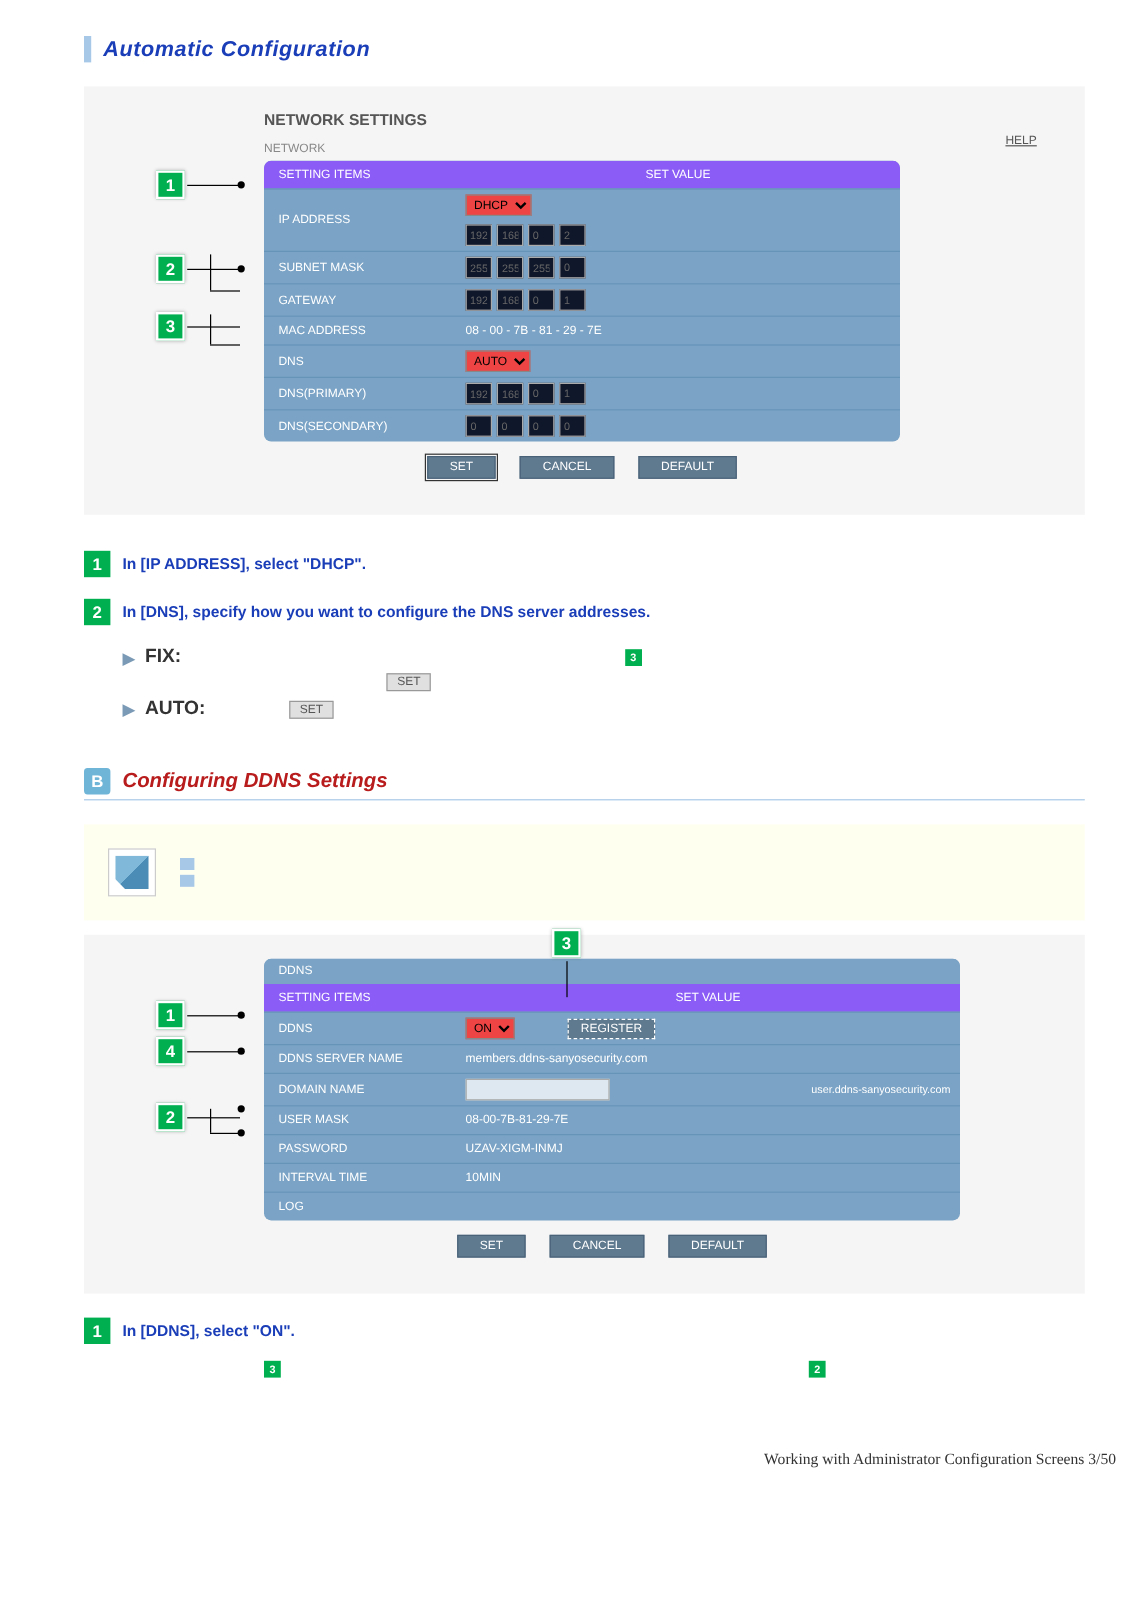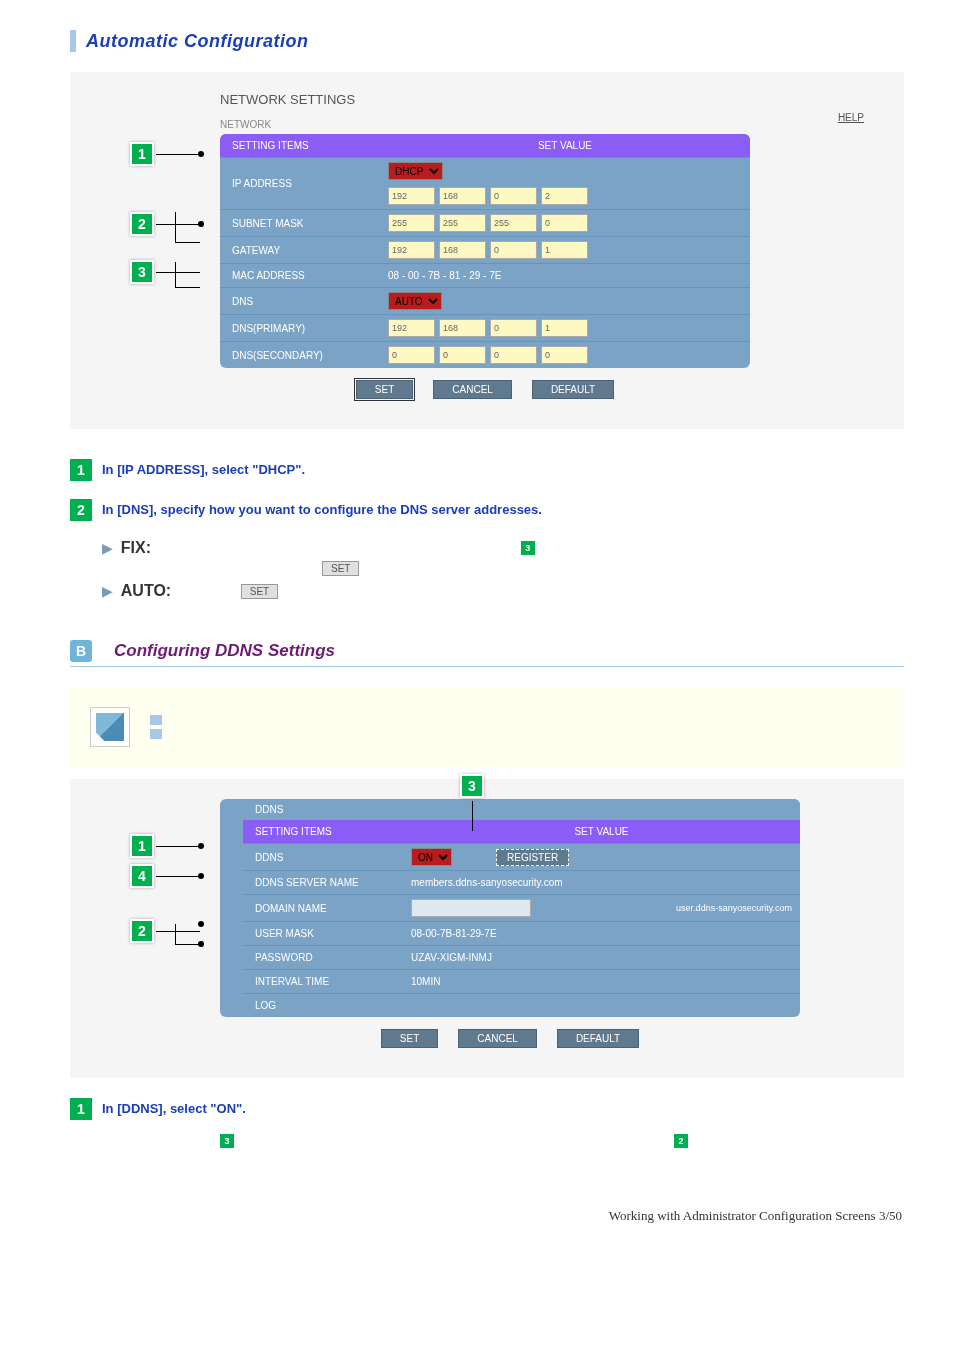--- a/index.html
+++ b/index.html
@@ -3,61 +3,61 @@
 <meta charset="utf-8">
 <style>
   * { box-sizing: border-box; margin: 0; padding: 0; }
   body { font-family: Arial, sans-serif; font-size: 12px; color: #333; background: #fff; width: 954px; }
   .page { padding: 30px 50px 30px 70px; }
   .section-header { display: flex; align-items: center; margin-bottom: 12px; }
   .section-bar { width: 6px; height: 22px; background: #a8c8e8; margin-right: 10px; }
   .section-title { font-size: 18px; font-weight: bold; color: #1a3db8; font-style: italic; letter-spacing: 0.5px; }
   .subsection-header { display: flex; align-items: center; border-bottom: 1px solid #a8c8e8; padding-bottom: 4px; margin-bottom: 10px; margin-top: 40px; }
   .subsection-box { width: 22px; height: 22px; background: #6fb5d8; color: #fff; font-weight: bold; display: flex; align-items: center; justify-content: center; border-radius: 3px; margin-right: 10px; font-size: 14px; }
-  .subsection-title { font-size: 17px; font-weight: bold; color: #701a75; font-style: italic; margin-left: 12px; }
+  .subsection-title { font-size: 17px; font-weight: bold; color: #b91c1c; font-style: italic; }
   .config-panel { background: #f5f5f5; padding: 20px 30px 30px 30px; margin-top: 20px; position: relative; }
-  .panel-title { font-size: 13px; font-weight: normal; color: #555; margin-bottom: 4px; margin-left: 120px; }
+  .panel-title { font-size: 13px; font-weight: bold; color: #555; margin-bottom: 4px; margin-left: 120px; }
   .panel-subtitle { font-size: 10px; color: #888; margin-left: 120px; margin-top: 12px; }
   .help-link { position: absolute; right: 40px; top: 40px; font-size: 10px; color: #555; text-decoration: underline; }
   .settings-table { width: 530px; margin-left: 120px; background: #7aa3c5; border-radius: 6px; overflow: hidden; margin-top: 4px; }
   .settings-header { display: flex; background: #8b5cf6; color: #fff; font-size: 10px; }
   .settings-header .cell-left { width: 160px; padding: 6px 12px; }
   .settings-header .cell-right { flex: 1; padding: 6px 12px; text-align: center; }
   .settings-row { display: flex; border-top: 1px solid #6694b9; }
   .settings-row .cell-left { width: 160px; padding: 6px 12px; color: #fff; font-size: 10px; display: flex; align-items: center; }
   .settings-row .cell-right { flex: 1; padding: 4px 8px; display: flex; align-items: center; gap: 4px; flex-wrap: wrap; }
-  .ip-input { width: 47px; height: 18px; font-size: 9px; padding: 1px 3px; background: #fef9c3; border: 1px solid #aaa; color: #666; }
-  .dropdown { height: 18px; font-size: 10px; background: #b91c1c; border: 1px solid #888; padding: 0 2px; }
+  .ip-input { width: 22px; height: 18px; font-size: 9px; padding: 1px 3px; background: #0f172a; border: 1px solid #aaa; color: #666; }
+  .dropdown { height: 18px; font-size: 10px; background: #ef4444; border: 1px solid #888; padding: 0 2px; }
   .button-row { display: flex; justify-content: center; gap: 20px; margin-top: 12px; margin-left: 120px; width: 530px; }
   .ui-btn { background: #5f7a8f; color: #fff; border: 1px solid #4a6278; padding: 3px 18px; font-size: 10px; cursor: pointer; }
   .callout-container { position: relative; }
   .callout-num { position: absolute; width: 24px; height: 24px; background: #00b050; color: #fff; font-weight: bold; font-size: 14px; display: flex; align-items: center; justify-content: center; border: 2px solid #fff; box-shadow: 0 0 3px rgba(0,0,0,0.3); }
   .callout-line { position: absolute; background: #000; }
   .callout-dot { position: absolute; width: 6px; height: 6px; background: #000; border-radius: 50%; }
   .step-list { margin-top: 30px; }
   .step-item { display: flex; align-items: flex-start; margin-bottom: 18px; }
   .step-num { width: 22px; height: 22px; background: #00b050; color: #fff; font-weight: bold; font-size: 14px; display: flex; align-items: center; justify-content: center; margin-right: 10px; flex-shrink: 0; }
   .step-text { color: #1a3db8; font-weight: bold; font-size: 13px; padding-top: 3px; }
   .bullet-row { display: flex; align-items: center; margin-left: 32px; margin-top: 8px; }
   .bullet-arrow { color: #7a9ab5; font-size: 14px; margin-right: 8px; }
   .bullet-label { font-weight: bold; color: #333; font-size: 16px; width: 100px; }
   .set-btn-small { background: #e0e0e0; border: 1px solid #999; padding: 1px 8px; font-size: 10px; color: #555; }
   .small-ref { width: 14px; height: 14px; background: #00b050; color: #fff; font-size: 9px; display: inline-flex; align-items: center; justify-content: center; font-weight: bold; vertical-align: middle; }
   .note-box { background: #fffff0; padding: 20px; margin-top: 20px; display: flex; align-items: flex-start; gap: 20px; }
   .note-icon { width: 40px; height: 40px; background: #fff; border: 1px solid #ccc; display: flex; align-items: center; justify-content: center; }
   .note-icon-inner { width: 28px; height: 28px; background: linear-gradient(135deg, #7fb8d8 50%, #4a8cb5 50%); clip-path: polygon(0 0, 100% 0, 100% 100%, 30% 100%, 0 70%); position: relative; }
   .note-bars { width: 12px; display: flex; flex-direction: column; gap: 4px; margin-top: 8px; }
   .note-bar { height: 10px; background: #a8c8e8; }
-  .ddns-table { width: 580px; margin-left: 120px; background: #7aa3c5; border-radius: 6px; overflow: hidden; padding-left: 23px; }
+  .ddns-table { width: 580px; margin-left: 120px; background: #7aa3c5; border-radius: 6px; overflow: hidden; }
   .ddns-title { color: #fff; padding: 5px 12px; font-size: 10px; background: #7aa3c5; }
   .ddns-row .cell-right { color: #fff; font-size: 10px; }
   .ddns-input { width: 120px; height: 18px; background: #dde8f0; border: 1px solid #aaa; font-size: 9px; padding: 1px 3px; }
   .register-btn { background: #5f7a8f; color: #fff; border: 1px dashed #fff; padding: 2px 10px; font-size: 10px; margin-left: 40px; }
   .domain-suffix { color: #fff; font-size: 9px; margin-left: 6px; }
-  .footer { text-align: right; padding: 30px 52px; font-size: 13px; color: #333; font-family: "Times New Roman", serif; }
+  .footer { text-align: right; padding: 30px 24px; font-size: 13px; color: #333; font-family: "Times New Roman", serif; }
 </style>
 </head>
 <body>
 
 <div class="page">
 
   <div class="section-header">
     <div class="section-bar"></div>
     <div class="section-title">Automatic Configuration</div>
   </div>

